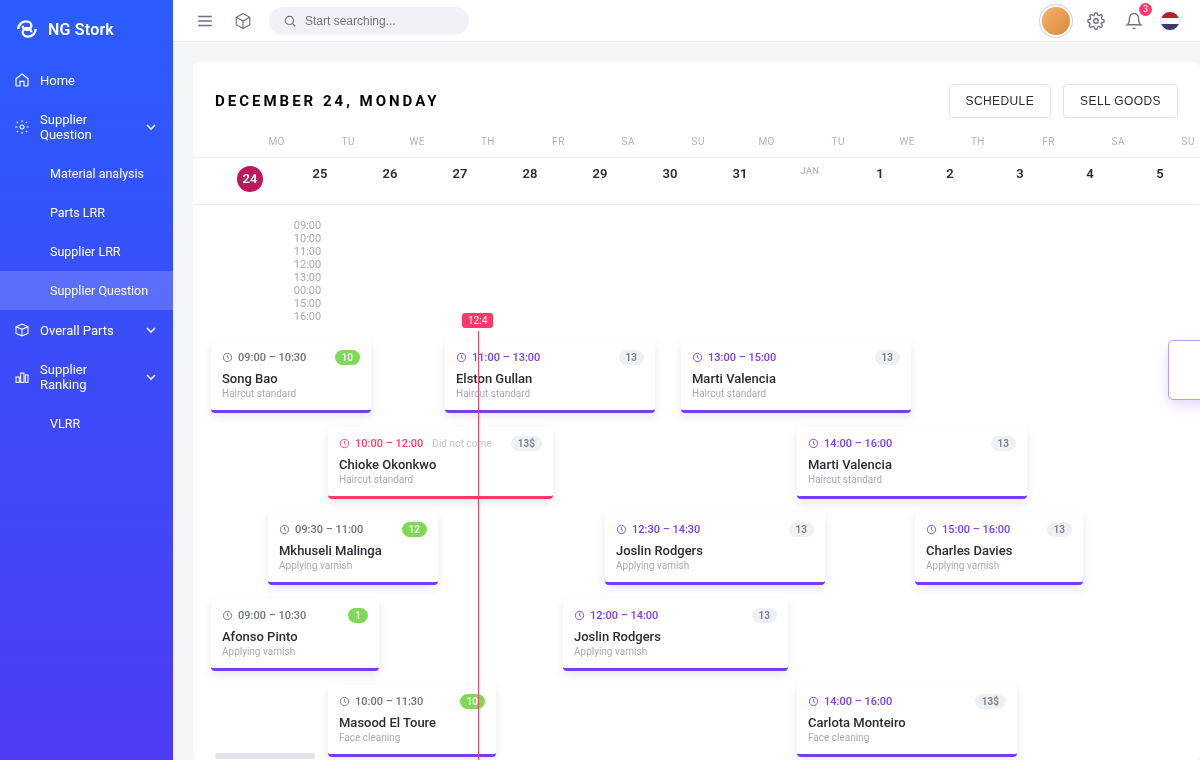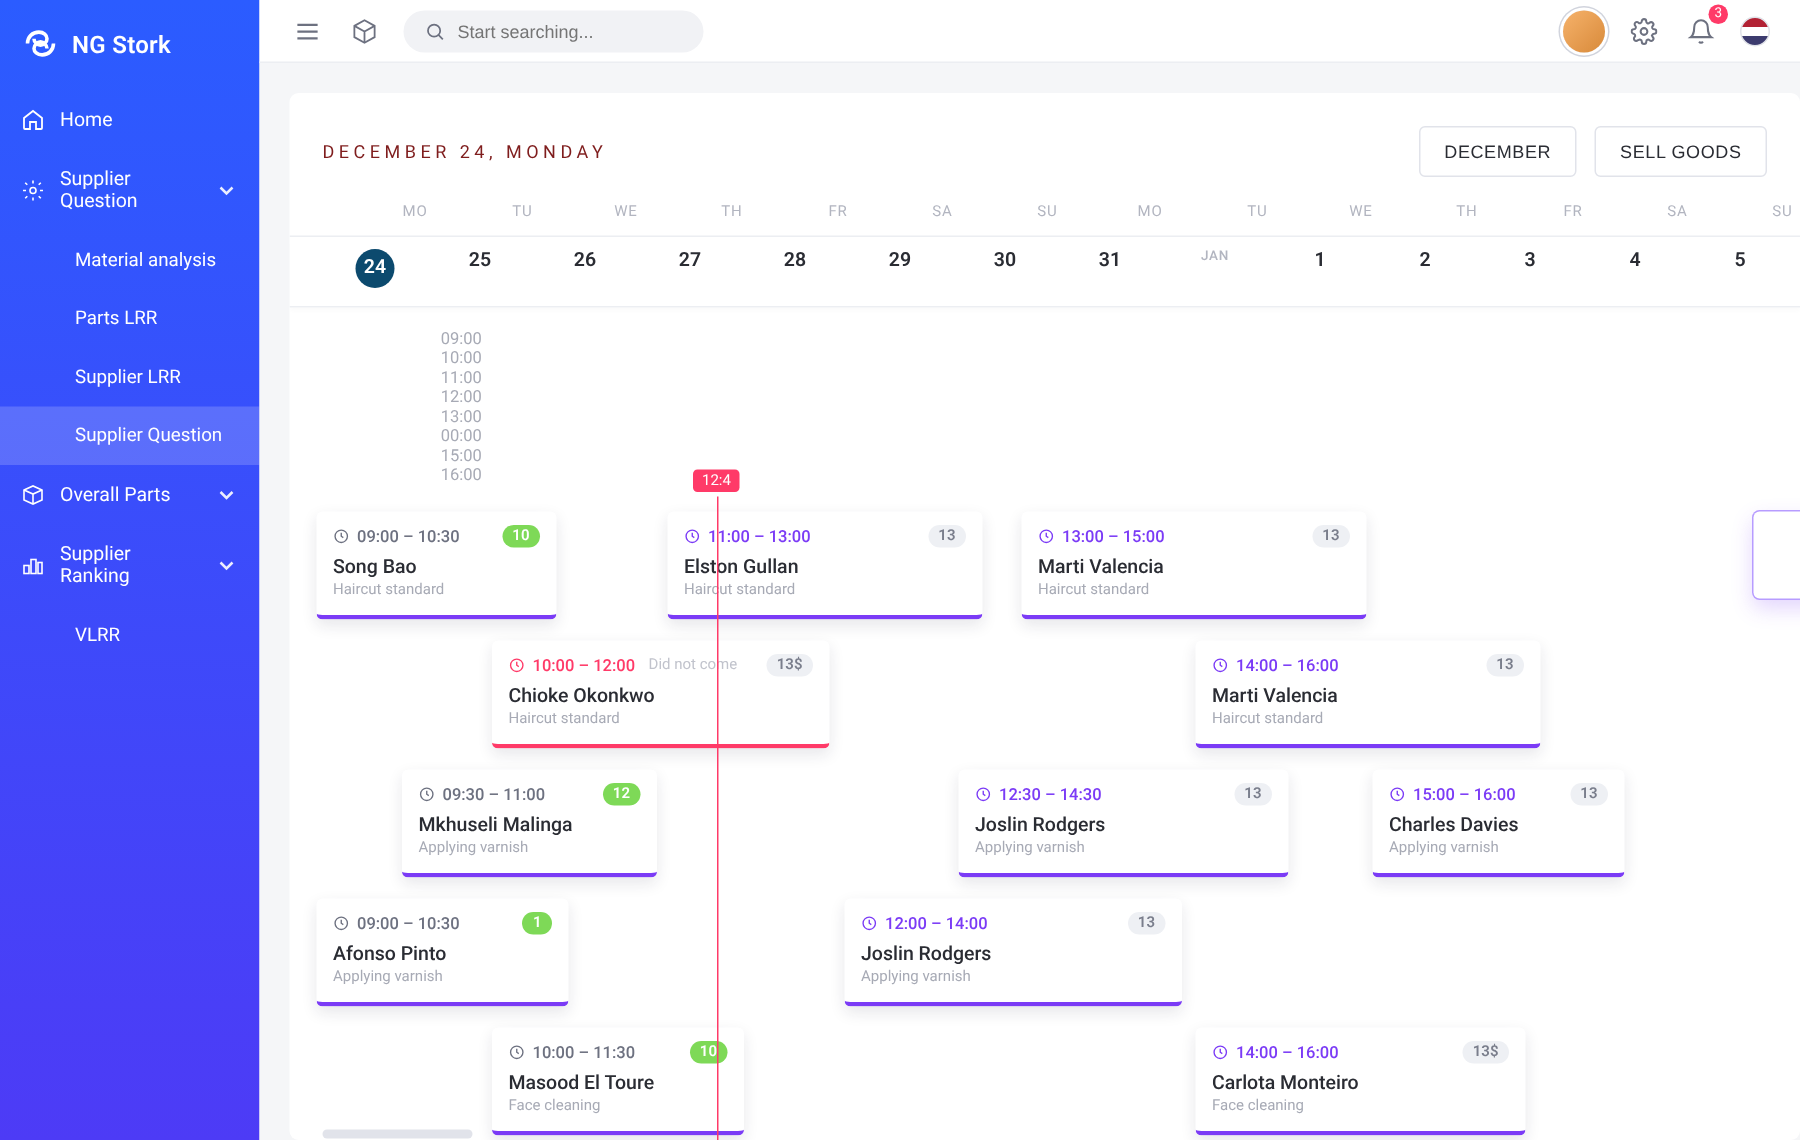--- a/index.html
+++ b/index.html
@@ -29,31 +29,31 @@
   .spacer { flex:1; }
   .avatar { width:28px; height:28px; border-radius:50%; background:linear-gradient(135deg,#f6b26b,#d88a3a); box-shadow:0 0 0 2px #fff, 0 0 0 3px #d1d4dd; }
   .bell { position:relative; }
   .bell .badge { position:absolute; top:-6px; right:-6px; background:#ff3a68; color:#fff; font-size:9px; border-radius:9px; padding:1px 4px; line-height:11px; min-width:13px; text-align:center;}
   .flag { width:20px; height:20px; border-radius:50%; background:linear-gradient(#b22234 0 33%, #fff 33% 66%, #3c3b6e 66% 100%); border:1px solid #e0e2e8; }
 
   
   .content { flex:1; padding:20px 0 0 20px; background:#f5f6f8; overflow:hidden; }
   .card { background:#fff; border-radius:6px; padding:22px 0 0 0; height:100%; overflow:hidden; position:relative; }
   .card-head { display:flex; align-items:center; padding:0 22px 18px; }
-  .title { font-size:12px; letter-spacing:3px; color:#7f1d1d; font-weight:400; }
+  .title { font-size:15px; letter-spacing:3px; color:#000000; font-weight:700; }
   .actions { margin-left:auto; display:flex; gap:12px; }
   .btn { border:1px solid #e1e3ea; background:#fff; padding:9px 16px; font-size:12px; letter-spacing:0.4px; color:#2a2c33; border-radius:4px; cursor:pointer; font-weight:500; }
 
   
   .day-strip { display:flex; border-bottom:1px solid #eceef2; padding:0 0 0 22px; }
   .day-col { width:70px; text-align:right; flex-shrink:0; }
   .day-dow { font-size:10px; color:#b2b5c0; letter-spacing:0.5px; padding-bottom:10px;}
   .day-dates { display:flex; padding:8px 0 12px 22px; }
   .day-date { width:70px; text-align:center; font-size:13px; color:#2a2c33; font-weight:600; flex-shrink:0; }
-  .day-date.active span { display:inline-block; background:#0c4a6e; color:#fff; width:26px; height:26px; line-height:26px; border-radius:50%; }
+  .day-date.active span { display:inline-block; background:#be185d; color:#fff; width:26px; height:26px; line-height:26px; border-radius:50%; }
   .day-date.month { font-size:9px; color:#b2b5c0; font-weight:500; letter-spacing:0.5px; }
   .day-dates-wrap { border-bottom:1px solid #eceef2; box-shadow:0 2px 3px rgba(0,0,0,0.02); }
 
   
   .timeline-wrap { position:relative; overflow:hidden; height:560px; }
   .time-head { display:flex; padding:14px 0 8px 56px;flex-direction:column; }
   .time-slot { width:117px; flex-shrink:0; text-align:center; font-size:11px; color:#a7aab5; }
   .rows { position:relative; }
   .now { position:absolute; top:0; bottom:0; width:1px; background:#ff3a68; left:0; z-index:5;}
   .now-tag { position:absolute; top:-18px; left:-16px; background:#ff3a68; color:#fff; font-size:10px; padding:2px 6px; border-radius:3px; white-space:nowrap; }
@@ -173,21 +173,21 @@
         <span class="badge">3</span>
       </div>
       <div class="flag"></div>
     </div>
 
     <div class="content">
       <div class="card">
         <div class="card-head">
           <div class="title">DECEMBER 24, MONDAY</div>
           <div class="actions">
-            <button class="btn">DECEMBER</button>
+            <button class="btn">SCHEDULE</button>
             <button class="btn">SELL GOODS</button>
           </div>
         </div>
 
         <div class="day-strip" id="dow-strip">
             <div class="day-col">
               <div class="day-dow">MO</div>
             </div>
             <div class="day-col">
               <div class="day-dow">TU</div>
@@ -336,21 +336,21 @@
                     <svg viewBox="0 0 24 24" fill="none" stroke="#6d7180" stroke-width="2">
                       <circle cx="12" cy="12" r="9"></circle>
                       <path d="M12 7v5l3 2"></path>
                     </svg>
                     <span class="apt-time">09:30 – 11:00</span>
                     <span class="apt-badge green">12</span>
                   </div>
                   <div class="apt-name">Mkhuseli Malinga</div>
                   <div class="apt-svc">Applying varnish</div>
                 </div>
-                <div class="apt" style="left: 446px; width: 220px; top: 10px;">
+                <div class="apt" style="left: 412px; width: 220px; top: 10px;">
                   <div class="apt-top">
                     <svg viewBox="0 0 24 24" fill="none" stroke="#7b3bf6" stroke-width="2">
                       <circle cx="12" cy="12" r="9"></circle>
                       <path d="M12 7v5l3 2"></path>
                     </svg>
                     <span class="apt-time">12:30 – 14:30</span>
                     <span class="apt-badge">13</span>
                   </div>
                   <div class="apt-name">Joslin Rodgers</div>
                   <div class="apt-svc">Applying varnish</div>

